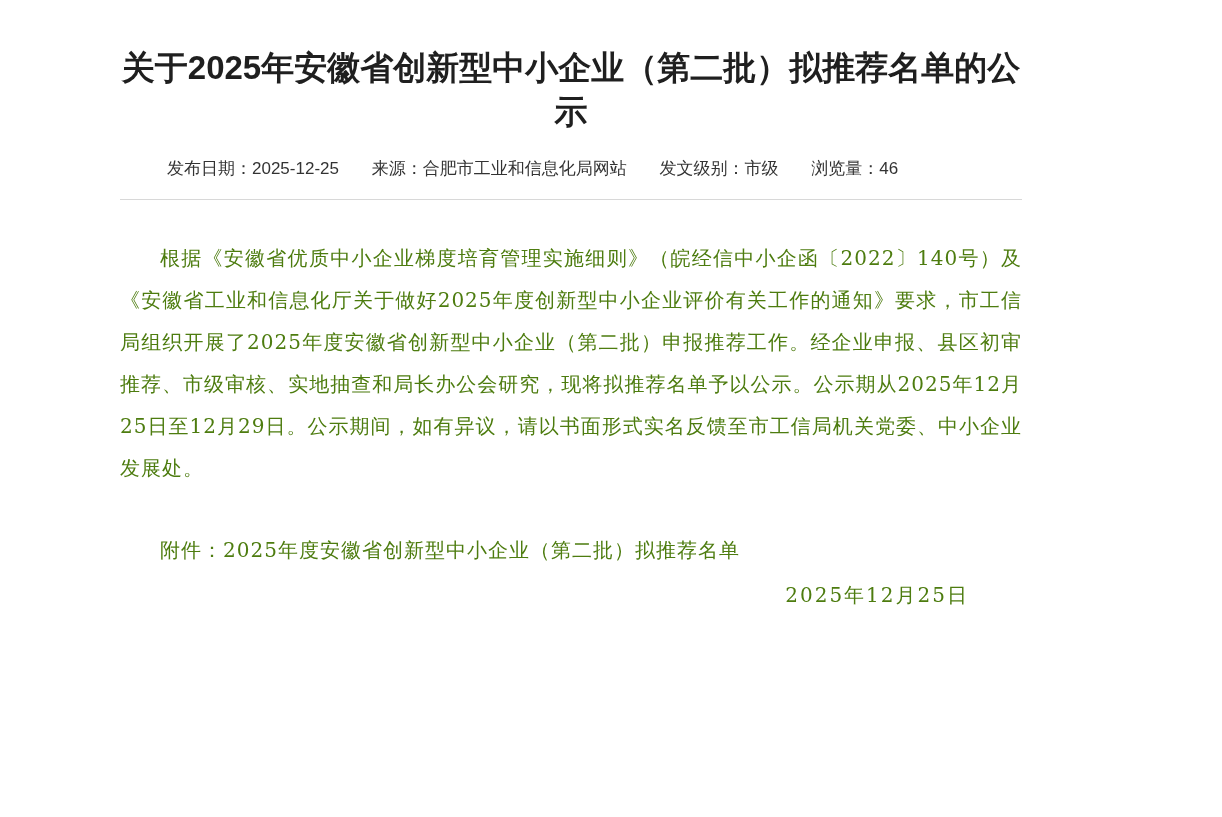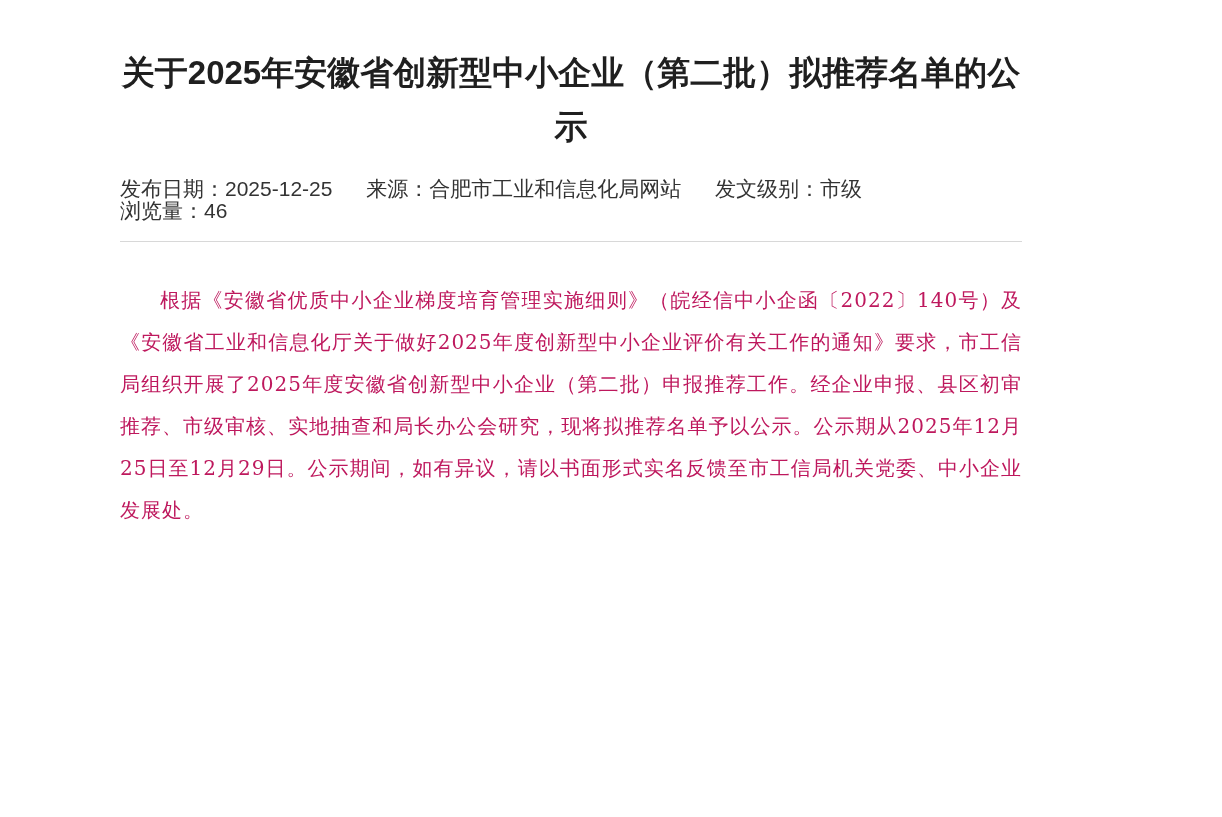--- a/index.html
+++ b/index.html
@@ -10,46 +10,47 @@
     overflow: hidden;
     font-family: "Liberation Sans", "DejaVu Sans", sans-serif;
   }
   .page {
     width: 902px;
     margin-left: 120px;
   }
   .title {
     margin-top: 46px;
     font-size: 33px;
-    line-height: 54px;
+    line-height: 44px;
     font-weight: 700;
     text-align: center;
     color: #1f1f1f;
     font-family: "Liberation Sans", "DejaVu Sans", sans-serif;
   }
   .meta {
     margin-top: 24px;
-    font-size: 21px;
+    font-size: 17px;
     line-height: 22px;
     color: #333333;
+    margin-left: 47px;
   }
   .meta-item { margin-right: 28px; white-space: nowrap; }
   .divider {
     border: none;
     border-top: 1px solid #d8d8d8;
     margin-top: 19px;
     width: 100%;
     height: 0;
   }
   .content {
     margin-top: 37px;
     font-family: "DejaVu Serif", "Liberation Serif", serif;
     font-size: 20px;
     line-height: 42px;
-    color: #be185d;
+    color: #4d7c0f;
     letter-spacing: 1px;
   }
   .para {
     text-indent: 2em;
     text-align: justify;
   }
   .attachment { margin-top: 40px; }
   .sign {
     text-align: right;
     letter-spacing: 2px;
@@ -74,15 +75,17 @@
     <span class="meta-item"><span>发布日期：</span><span>2025-12-25</span></span>
     <span class="meta-item"><span>来源：</span><span>合肥市工业和信息化局网站</span></span>
     <span class="meta-item"><span>发文级别：</span><span>市级</span></span>
     <span class="meta-item"><span>浏览量：</span><span>46</span></span>
   </div>
 
   <hr class="divider">
 
   <div class="content">
     <p class="para">根据《安徽省优质中小企业梯度培育管理实施细则》（皖经信中小企函〔2022〕140号）及《安徽省工业和信息化厅关于做好2025年度创新型中小企业评价有关工作的通知》要求，市工信局组织开展了2025年度安徽省创新型中小企业（第二批）申报推荐工作。经企业申报、县区初审推荐、市级审核、实地抽查和局长办公会研究，现将拟推荐名单予以公示。公示期从2025年12月25日至12月29日。公示期间，如有异议，请以书面形式实名反馈至市工信局机关党委、中小企业发展处。</p>
+    <p class="para attachment">附件：2025年度安徽省创新型中小企业（第二批）拟推荐名单</p>
+    <p class="sign sign-date">2025年12月25日</p>
   </div>
 
 </div>
 
 </body></html>

